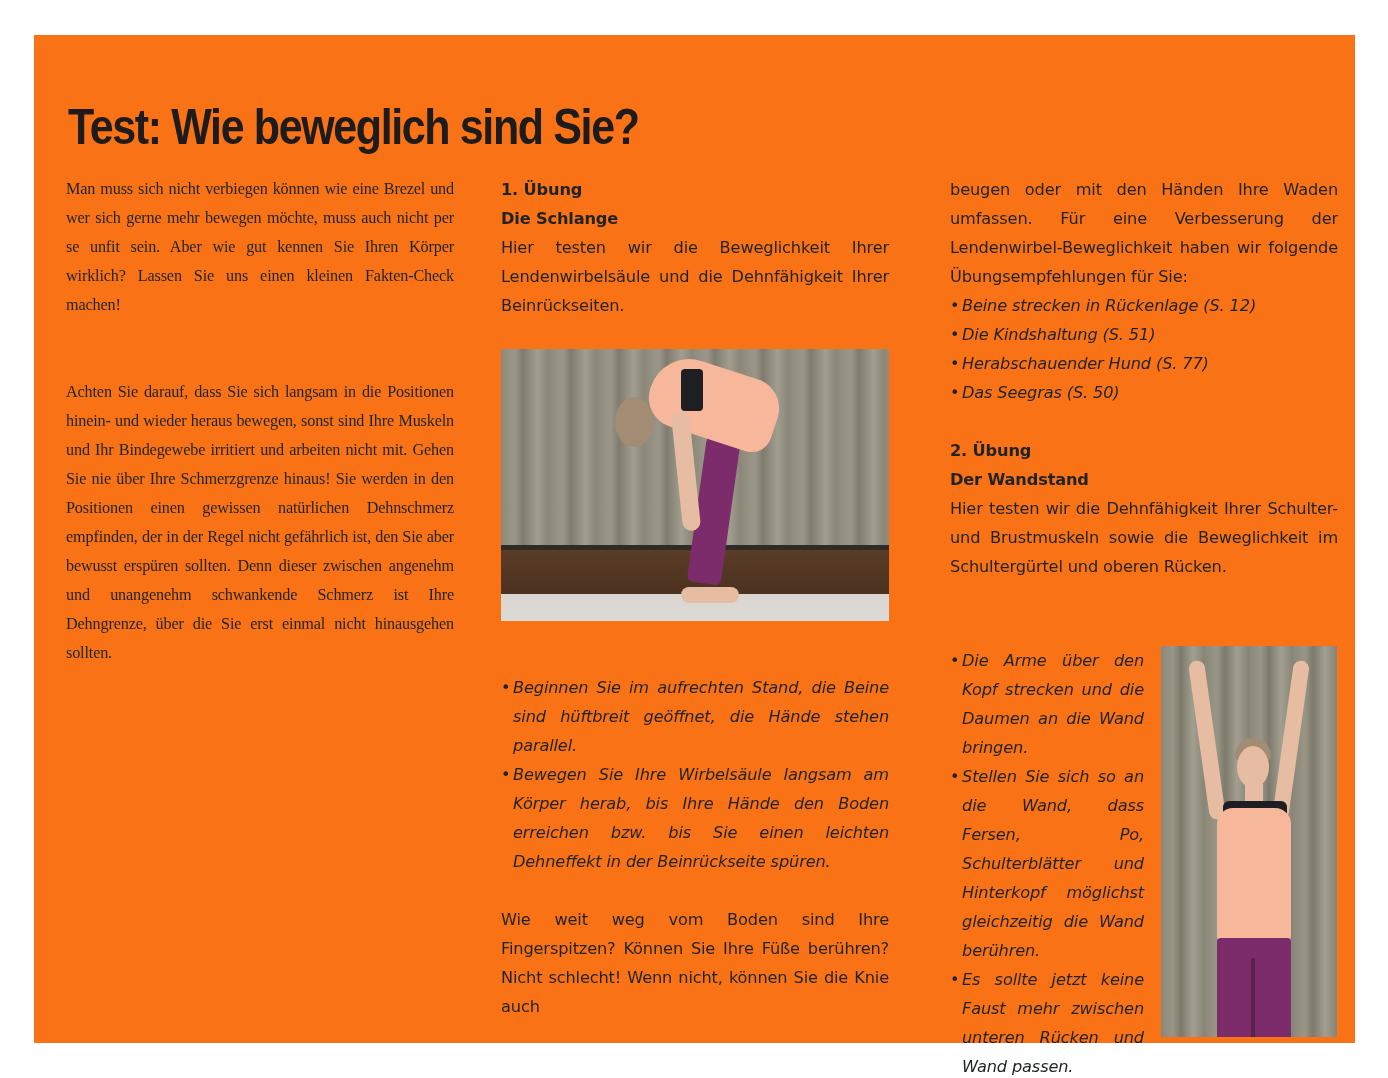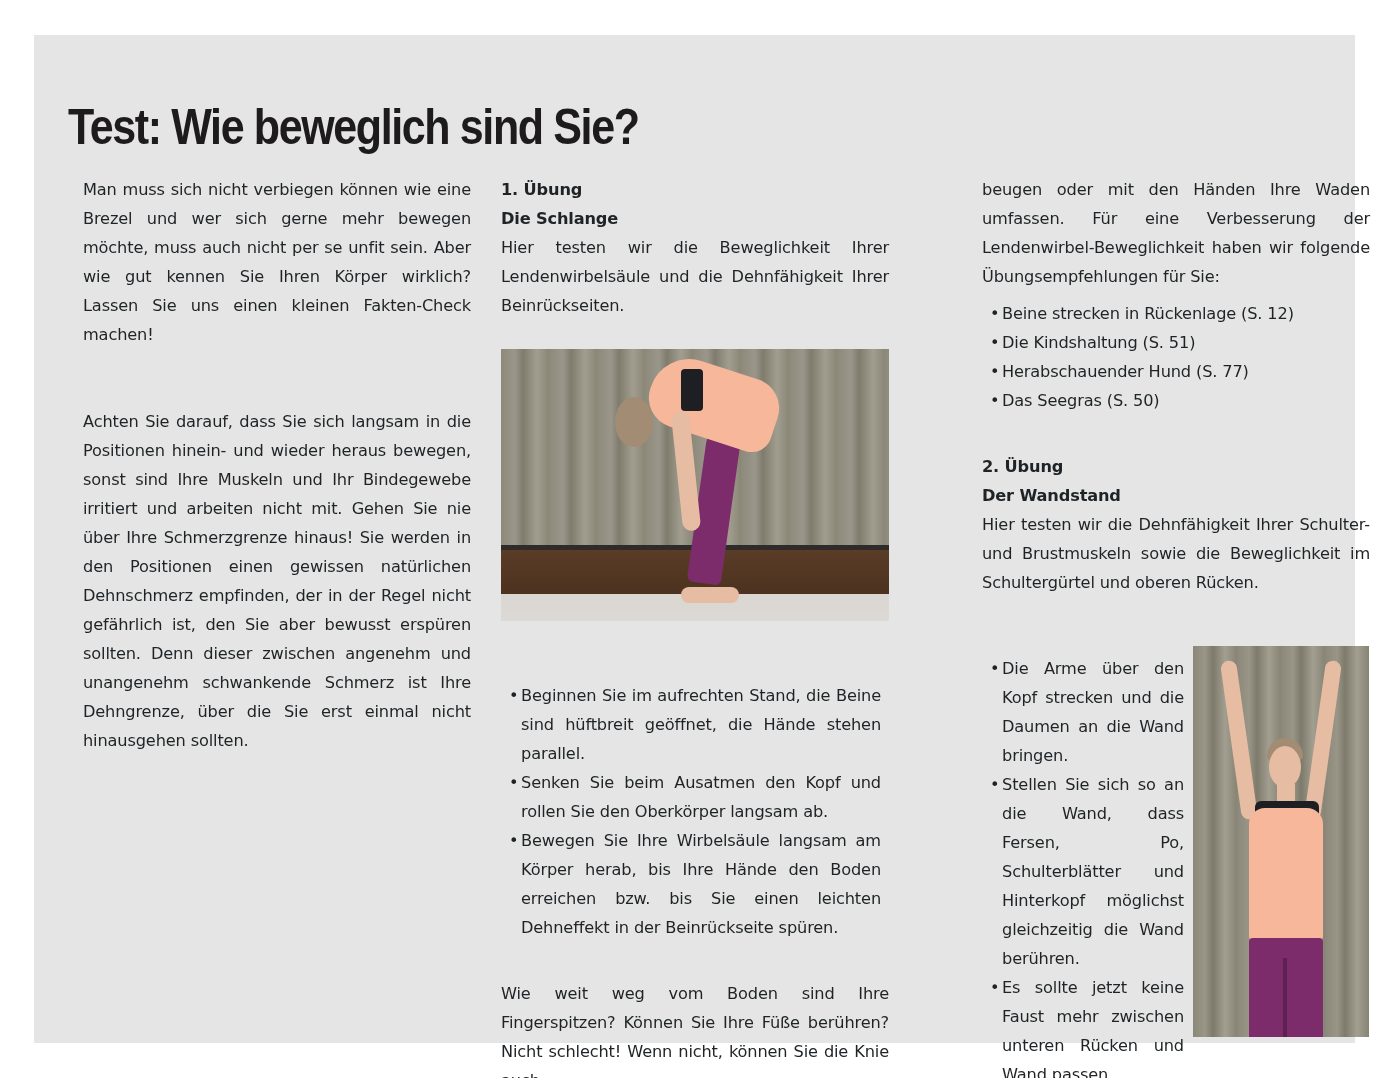--- a/index.html
+++ b/index.html
@@ -14,21 +14,21 @@
       overflow: hidden;
       font-family: "DejaVu Sans", sans-serif;
       color: #1f2325;
     }
     .panel {
       position: absolute;
       left: 34px;
       top: 35px;
       width: 1321px;
       height: 1008px;
-      background: #e5e5e5;
+      background: #f97316;
     }
     .title {
       position: absolute;
       left: 34px;
       top: 62px;
       margin: 0;
       font-family: "Liberation Sans", sans-serif;
       font-weight: bold;
       font-size: 50px;
       letter-spacing: -1.6px;
@@ -38,37 +38,38 @@
       transform-origin: left center;
       white-space: nowrap;
     }
     .col {
       position: absolute;
       top: 140px;
       font-size: 16.2px;
       line-height: 29px;
       letter-spacing: -0.15px;
     }
-    .col1 { left: 49px; width: 388px; }
+    .col1 { left: 32px; width: 388px; font-family: Liberation Serif, serif; }
     .col2 { left: 467px; width: 388px; }
-    .col3 { left: 948px; width: 388px; }
+    .col3 { left: 916px; width: 388px; }
     p {
       margin: 0;
       text-align: justify;
       hyphens: manual;
     }
     .gap { height: 29px; }
     .h-strong {
       font-weight: bold;
       display: block;
     }
     ul {
       list-style: none;
-      margin: 8px;
+      margin: 0;
       padding: 0;
+      font-style: italic;
     }
     ul li {
       position: relative;
       padding-left: 12px;
       text-align: justify;
     }
     ul li::before {
       content: "\2022";
       position: absolute;
       left: 0;
@@ -139,21 +140,20 @@
       <div class="fig bra" style="left:180px; top:20px; width:22px; height:42px; border-radius:4px;"></div>
       <div class="fig skin" style="left:176px; top:62px; width:18px; height:120px; border-radius:9px; transform:rotate(-6deg);"></div>
       <div class="fig hair" style="left:114px; top:48px; width:38px; height:50px; border-radius:50%;"></div>
     </div>
 
     <div class="gap"></div>
     <div class="gap" style="height:23px"></div>
 
     <ul>
       <li>Beginnen Sie im aufrechten Stand, die Beine sind hüftbreit geöffnet, die Hände stehen parallel.</li>
-      <li>Senken Sie beim Ausatmen den Kopf und rollen Sie den Oberkörper langsam ab.</li>
       <li>Bewegen Sie Ihre Wirbelsäule langsam am Körper herab, bis Ihre Hände den Boden erreichen bzw. bis Sie einen leichten Dehneffekt in der Beinrückseite spüren.</li>
     </ul>
     <div class="gap"></div>
     <p style="text-align-last: justify;">Wie weit weg vom Boden sind Ihre Fingerspitzen? Können Sie Ihre Füße berühren? Nicht schlecht! Wenn nicht, können Sie die Knie auch</p>
   </div>
 
   <div class="col col3">
     <p>beugen oder mit den Händen Ihre Waden umfassen. Für eine Verbesserung der Lendenwirbel-Beweglichkeit haben wir folgende Übungsempfehlungen für Sie:</p>
     <ul class="plain-list">
       <li>Beine strecken in Rückenlage (S. 12)</li>

